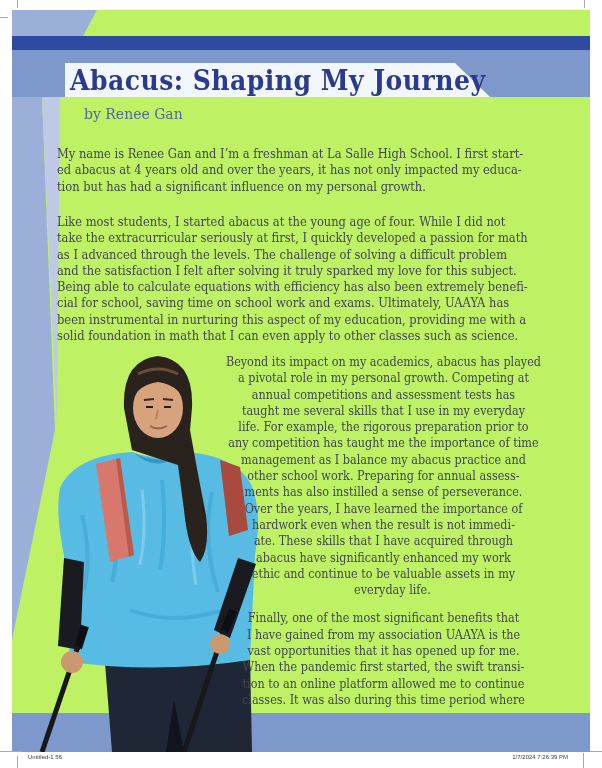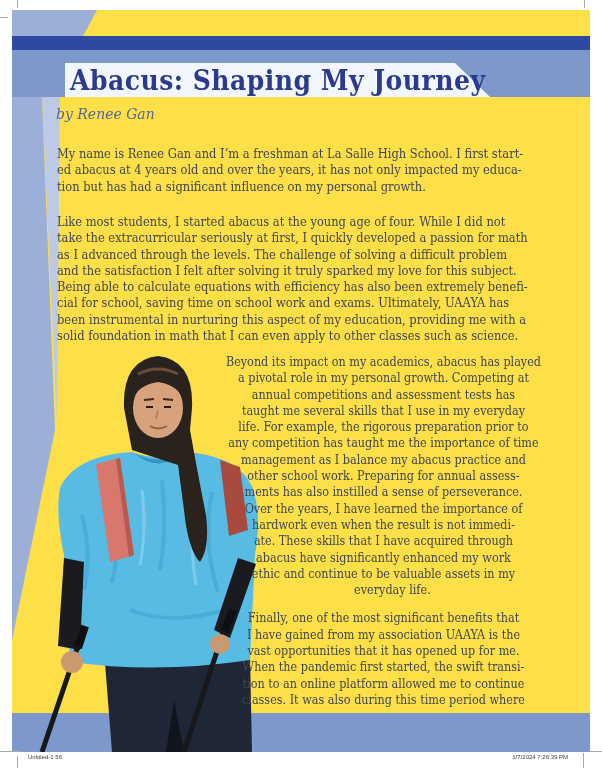--- a/index.html
+++ b/index.html
@@ -2,30 +2,30 @@
 <html><head>
 <meta charset="utf-8">
 <style>
   html,body{margin:0;padding:0;}
   body{
     width:602px;height:768px;position:relative;background:#ffffff;
     font-family:"DejaVu Serif", serif;overflow:hidden;
   }
   .page{
     position:absolute;left:12px;top:10px;width:578px;height:742px;
-    background:#fde047;overflow:hidden;
+    background:#bef264;overflow:hidden;
   }
   .decor{position:absolute;left:0;top:0;z-index:0;}
   .txt{position:absolute;z-index:3;}
   .title{
     left:58px;top:55px;font-size:27px;font-weight:bold;color:#2c3a8d;
     white-space:nowrap;transform:scaleX(0.93);transform-origin:0 0;
     letter-spacing:0.5px;
   }
-  .byline{left:44px;top:96px;font-size:14px;color:#55659f;white-space:nowrap;font-style:italic;}
+  .byline{left:72px;top:96px;font-size:14px;color:#55659f;white-space:nowrap;}
   .school{right:53px;top:96px;font-size:14px;color:#55659f;white-space:nowrap;}
   .bodycopy{
     font-size:13.2px;line-height:16.3px;color:#414653;
     white-space:pre-line;transform-origin:0 0;
   }
   .block-main{left:45px;width:560px;transform:scaleX(0.871);text-align:left;}
   .p1{top:136px;}
   .p2{top:204px;}
   .wrapcol{
     position:absolute;left:180px;top:344px;width:450px;z-index:3;

